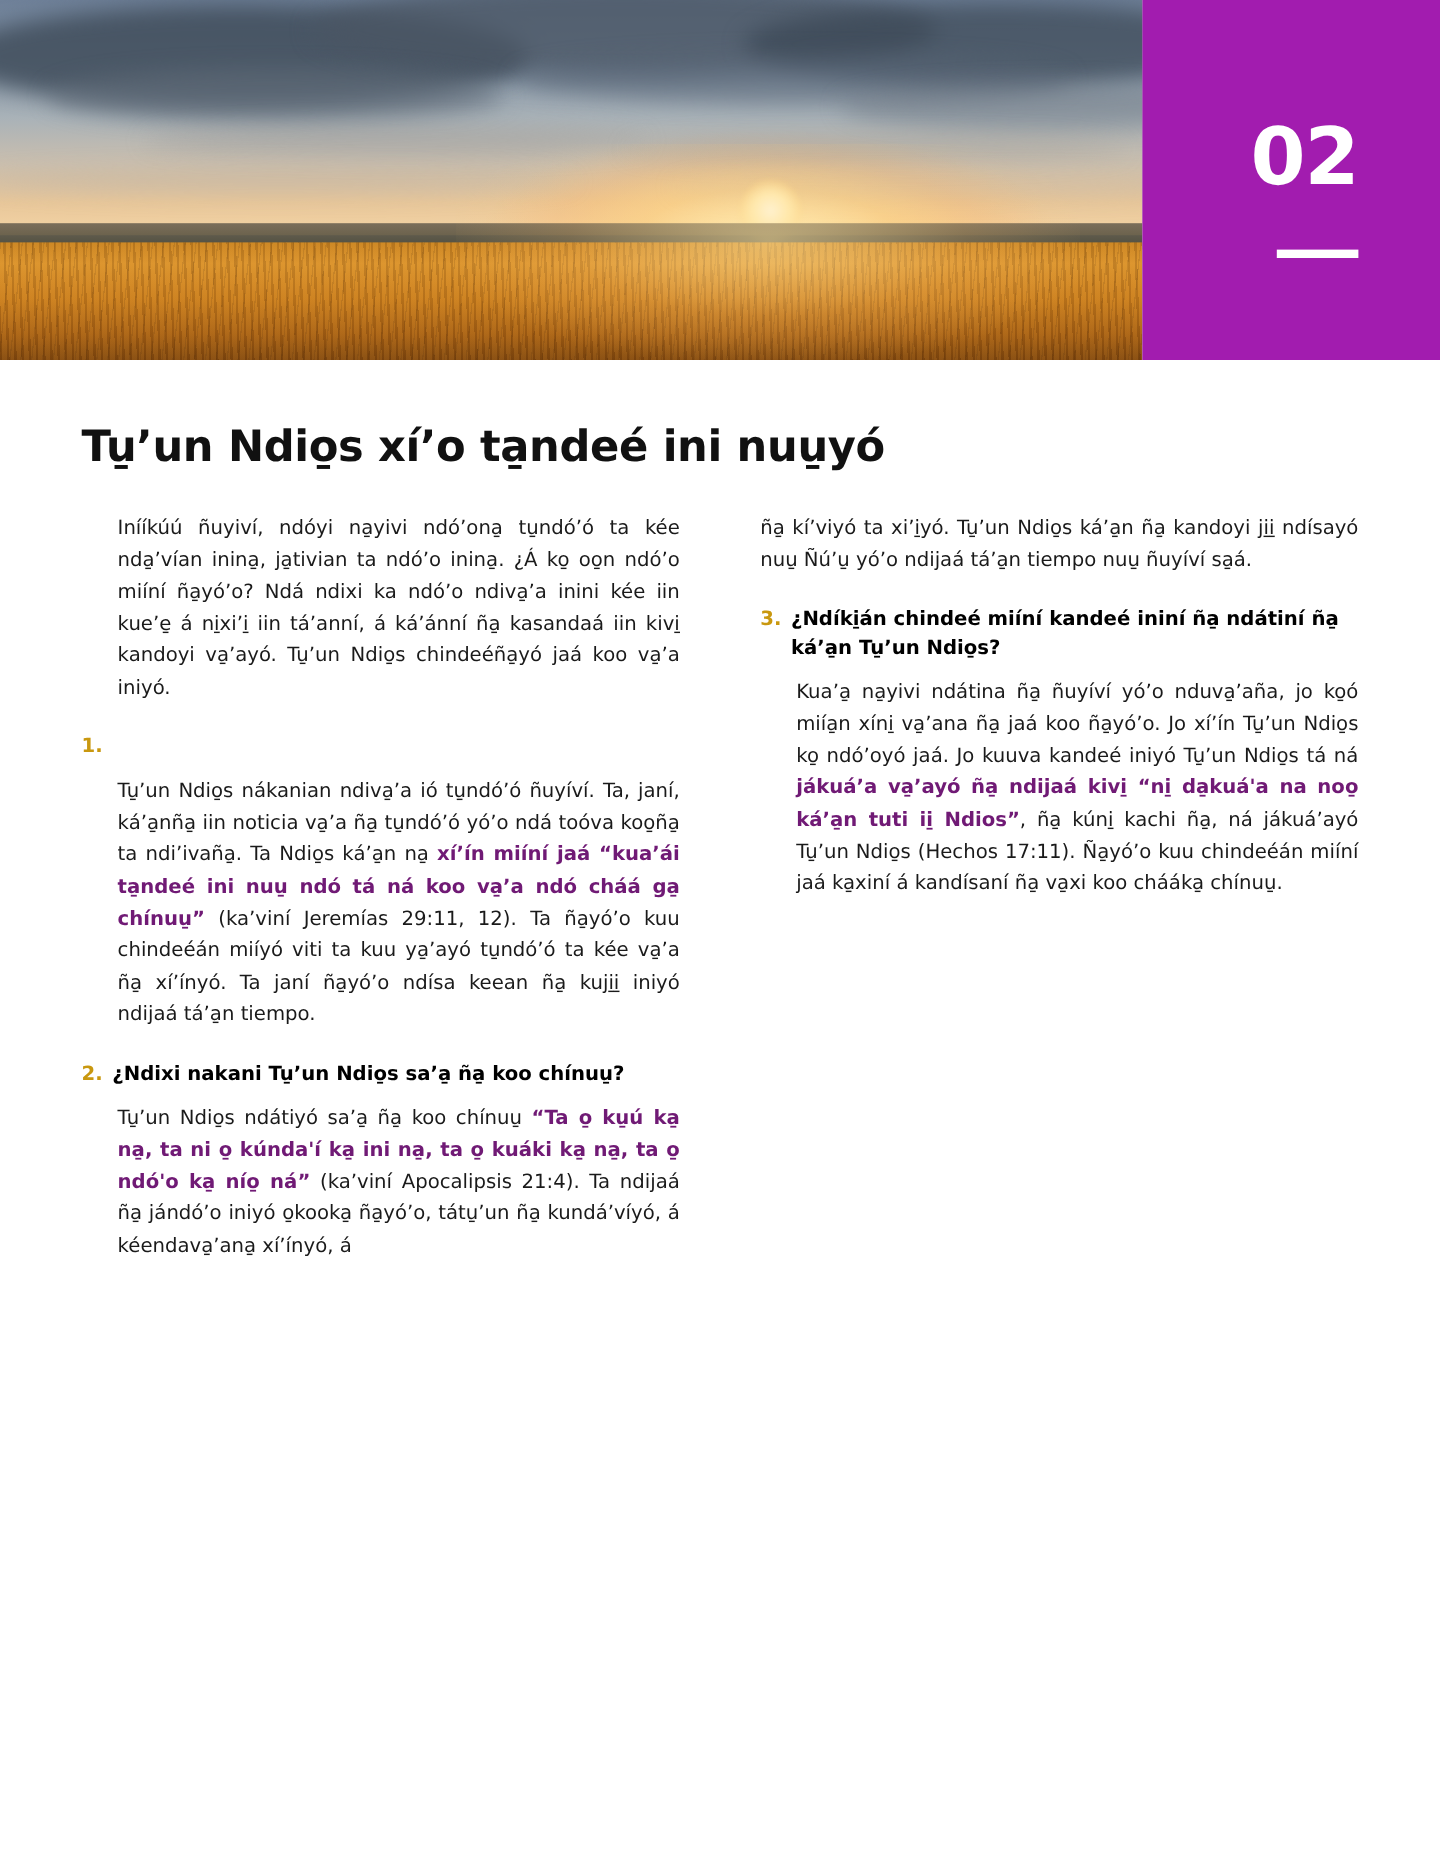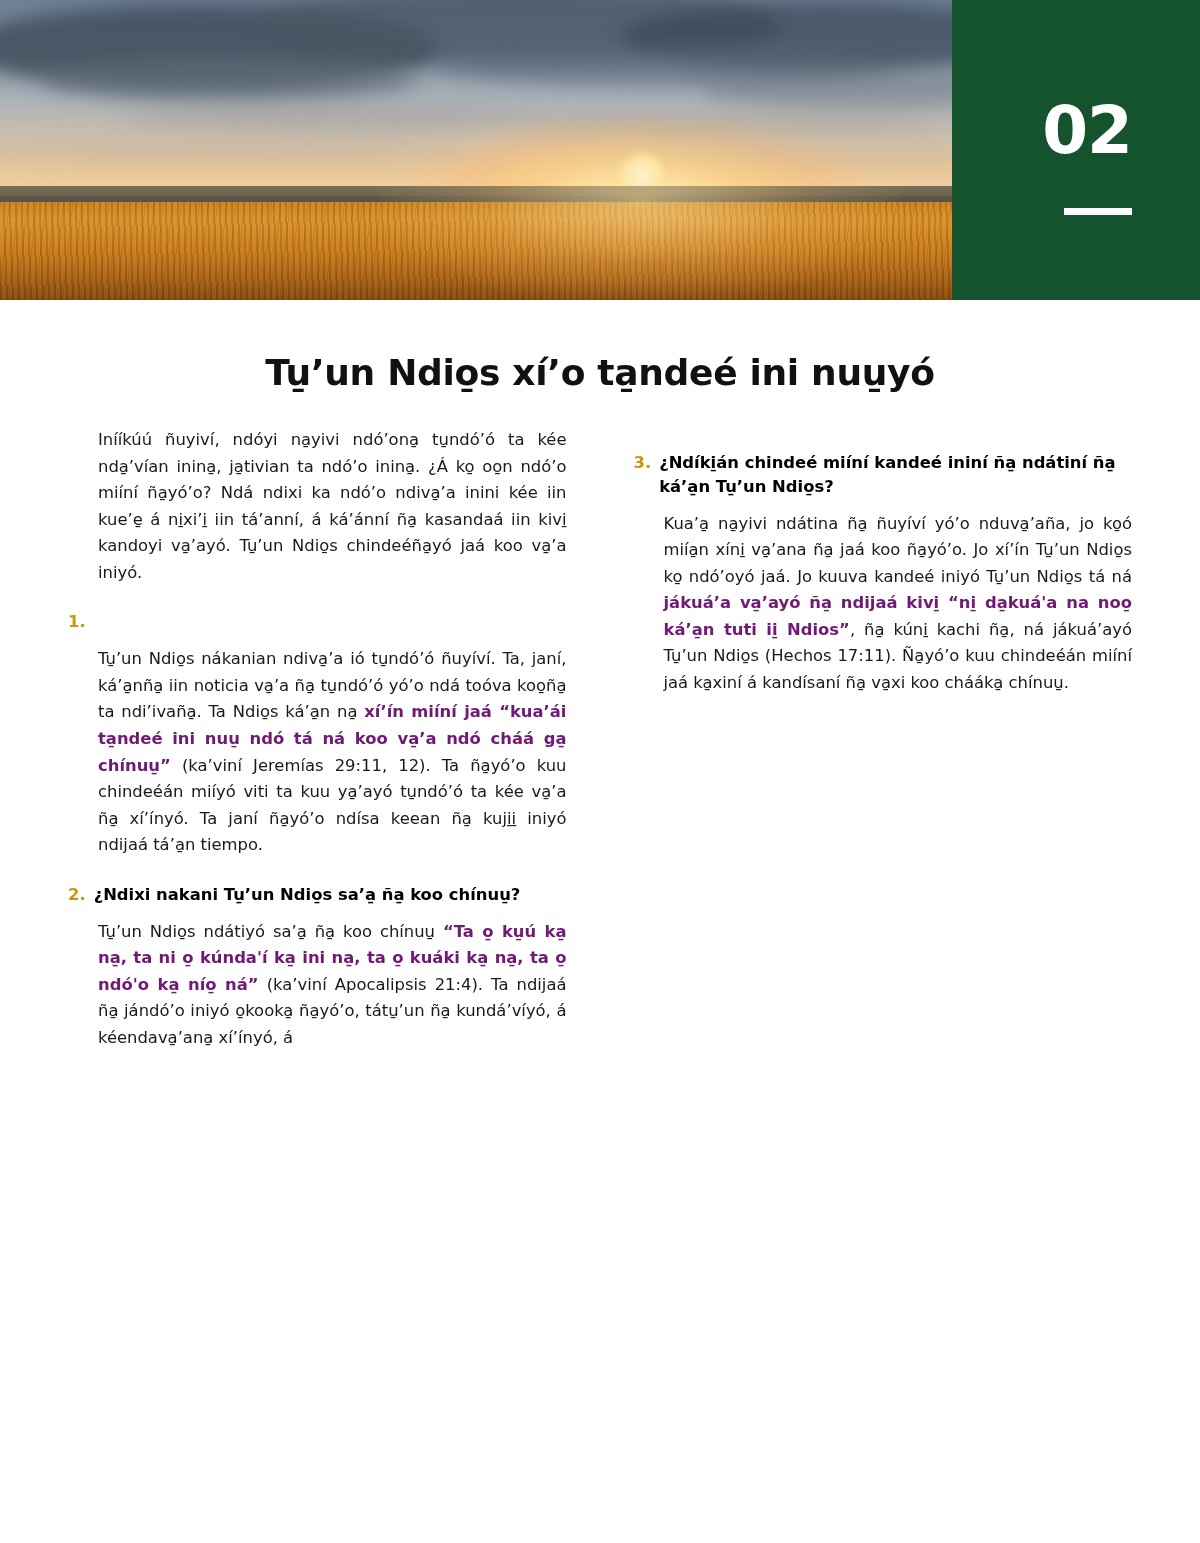--- a/index.html
+++ b/index.html
@@ -92,21 +92,21 @@
     left: 380px; top: 120px;
     width: 520px; height: 180px;
     background: radial-gradient(ellipse at 50% 45%, rgba(255,228,160,0.55) 0%, rgba(255,200,120,0.18) 45%, rgba(255,200,120,0) 75%);
     pointer-events: none;
   }
 
   
   .chapter-block {
     width: 248px;
     height: 300px;
-    background: #14532d;
+    background: #a21caf;
     position: relative;
   }
   .chapter-num {
     position: absolute;
     right: 68px;
     top: 98px;
     font-size: 66px;
     font-weight: 700;
     color: #ffffff;
     letter-spacing: -1px;
@@ -124,21 +124,20 @@
   
   .page {
     padding: 0 68px;
   }
   .title {
     font-size: 36px;
     font-weight: 700;
     color: #111111;
     margin: 52px 0 34px 0;
     letter-spacing: -0.3px;
-    text-align: center;
   }
 
   .columns {
     display: flex;
     gap: 67px;
     align-items: flex-start;
   }
   .col {
     width: 509px;
   }
@@ -222,20 +221,21 @@
         <span class="qtext">¿Ndixi nakani Tu̱’un Ndio̱s sa’a̱ ña̱ koo chínuu̱?</span>
       </div>
       <p class="body indent">
         <span>Tu̱’un Ndio̱s ndátiyó sa’a̱ ña̱ koo chínuu̱ </span><span class="bold">“Ta o̱ ku̱ú ka̱ na̱, ta ni o̱ kúnda'í ka̱ ini na̱, ta o̱ kuáki ka̱ na̱, ta o̱ ndó'o ka̱ nío̱ ná”</span><span> (ka’viní Apocalipsis 21:4). Ta ndijaá ña̱ jándó’o iniyó o̱kooka̱ ña̱yó’o, tátu̱’un ña̱ kundá’víyó, á kéendava̱’ana̱ xí’ínyó, á</span>
       </p>
 
     </div>
 
     <div class="col">
 
+      <p class="body">ña̱ kí’viyó ta xi’i̱yó. Tu̱’un Ndio̱s ká’a̱n ña̱ kandoyi ji̱i̱ ndísayó nuu̱ Ñú’u̱ yó’o ndijaá tá’a̱n tiempo nuu̱ ñuyíví sa̱á.</p>
 
       <div class="qitem">
         <span class="qnum">3.</span>
         <span class="qtext">¿Ndíki̱án chindeé miíní kandeé ininí ña̱ ndátiní ña̱ ká’a̱n Tu̱’un Ndio̱s?</span>
       </div>
       <p class="body indent">
         <span>Kua’a̱ na̱yivi ndátina ña̱ ñuyíví yó’o nduva̱’aña, jo ko̱ó miía̱n xíni̱ va̱’ana ña̱ jaá koo ña̱yó’o. Jo xí’ín Tu̱’un Ndio̱s ko̱ ndó’oyó jaá. Jo kuuva kandeé iniyó Tu̱’un Ndio̱s tá ná </span><span class="bold">jákuá’a va̱’ayó ña̱ ndijaá kivi̱ “ni̱ da̱kuá'a na noo̱ ká’a̱n tuti ii̱ Ndios”</span><span>, ña̱ kúni̱ kachi ña̱, ná jákuá’ayó Tu̱’un Ndio̱s (Hechos 17:11). Ña̱yó’o kuu chindeéán miíní jaá ka̱xiní á kandísaní ña̱ va̱xi koo chááka̱ chínuu̱.</span>
       </p>
 
     </div>

